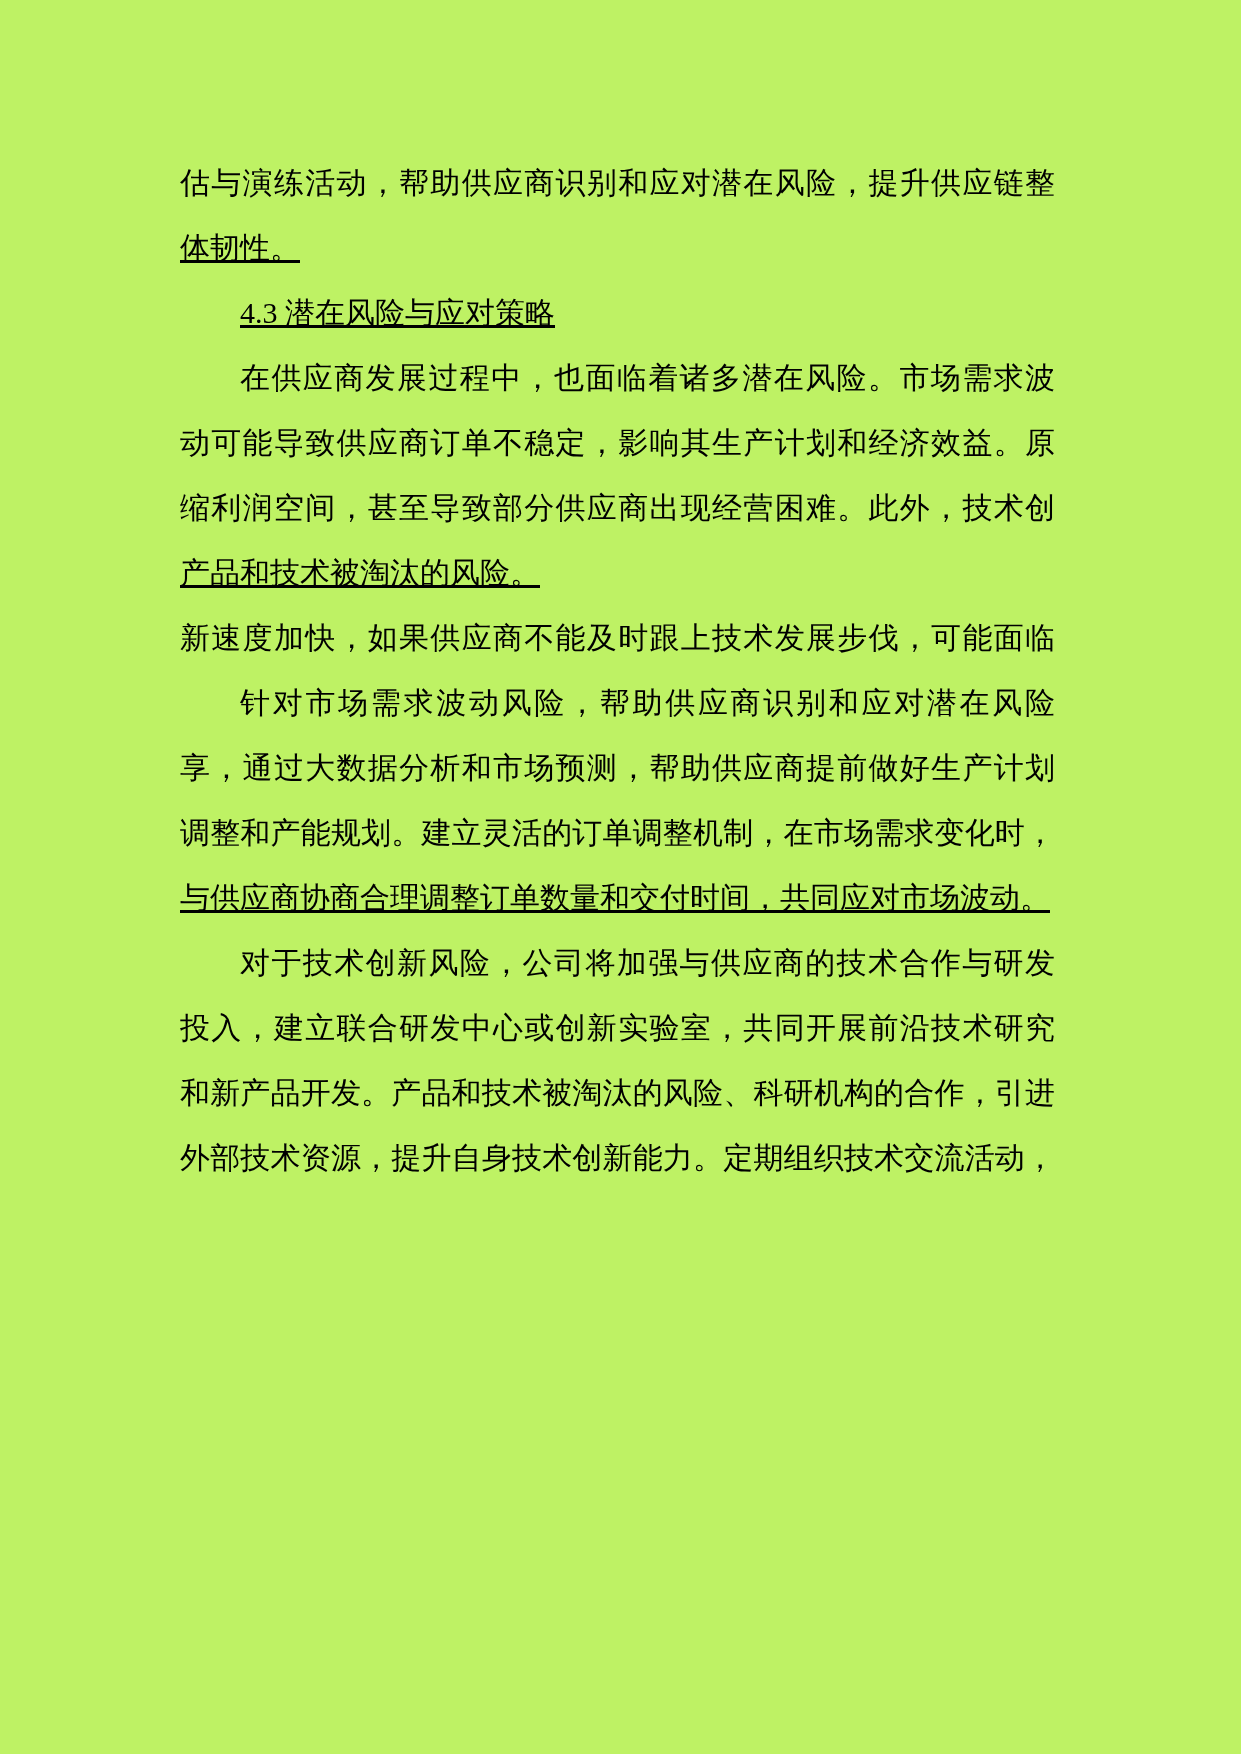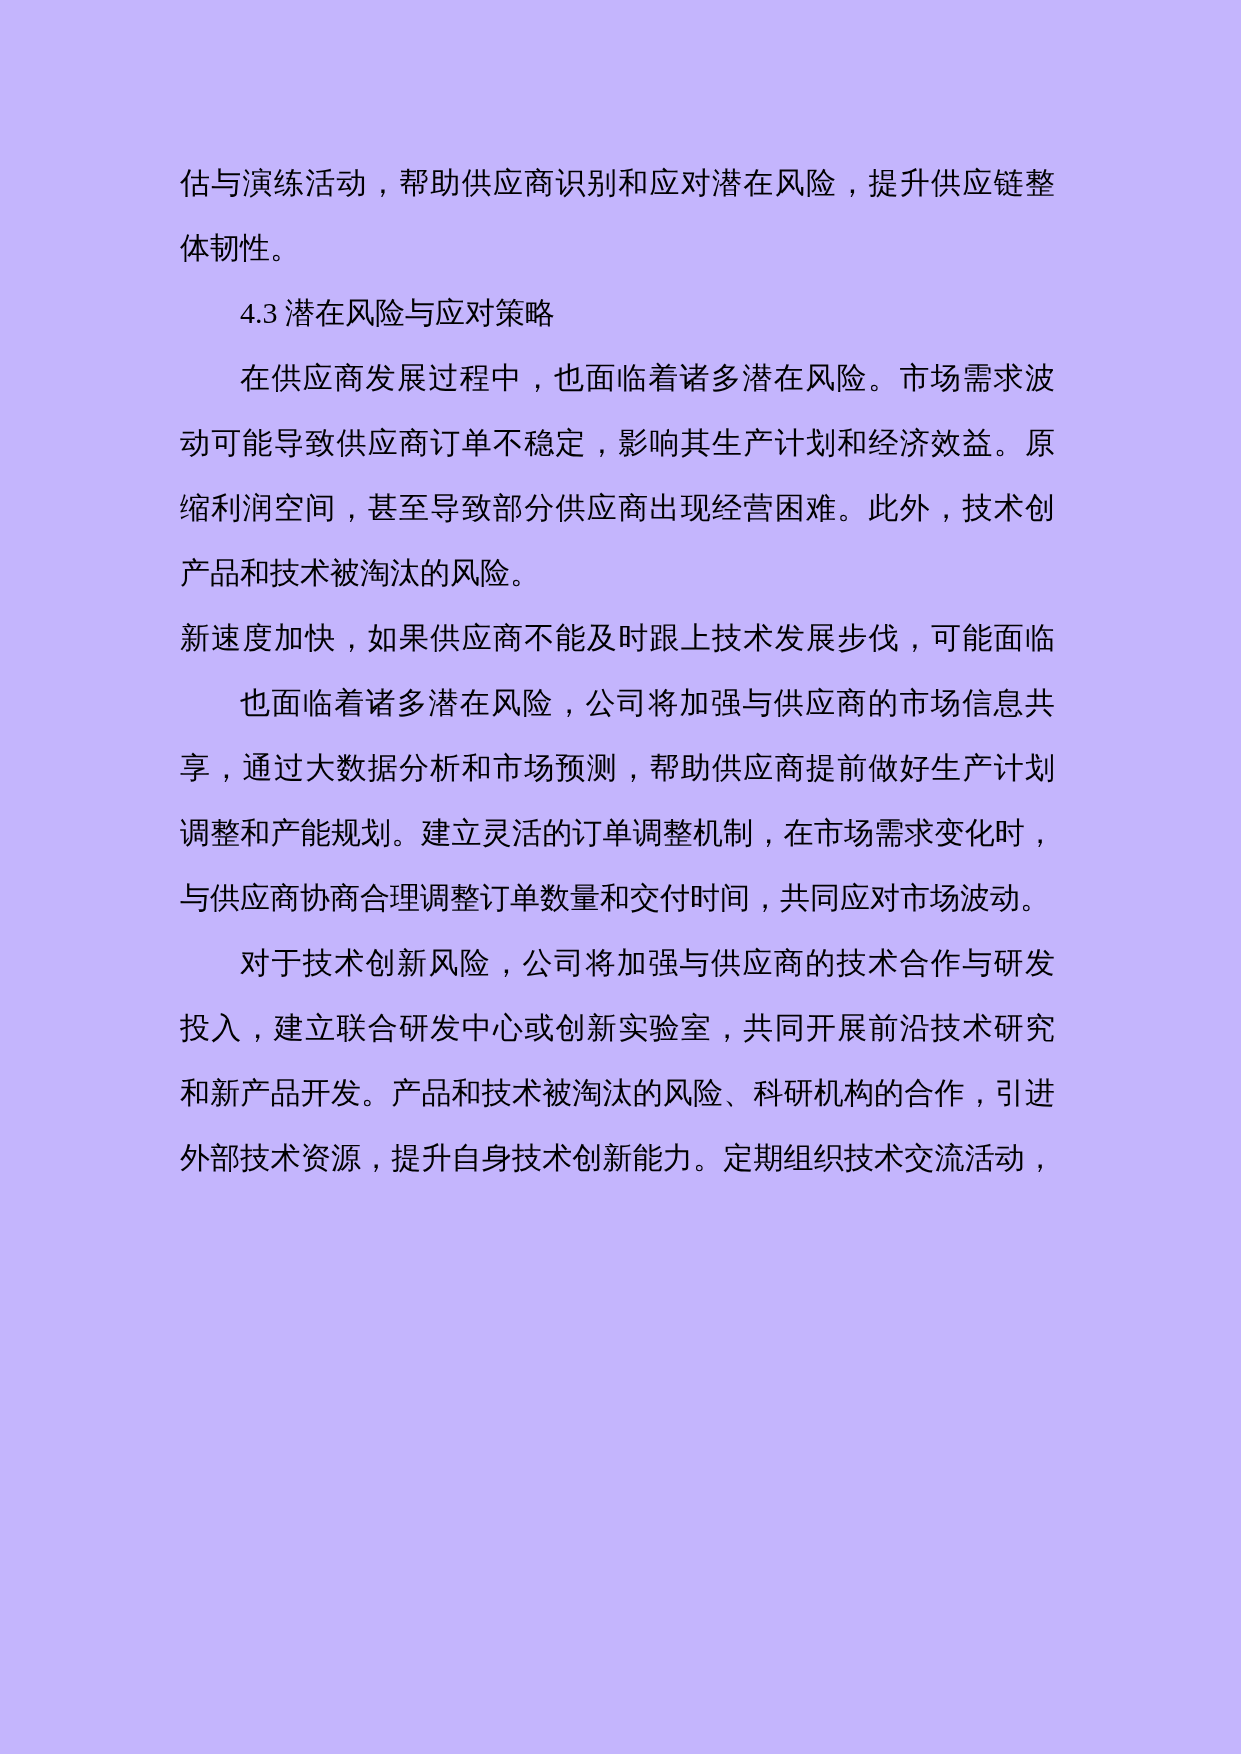--- a/index.html
+++ b/index.html
@@ -4,21 +4,21 @@
 <style>
   html, body {
     margin: 0;
     padding: 0;
     background: #ffffff;
   }
   .page {
     position: relative;
     width: 1241px;
     height: 1754px;
-    background: #c4b5fd;
+    background: #bef264;
     overflow: hidden;
     font-family: "Liberation Serif", "DejaVu Serif", serif;
     color: #000000;
   }
   .text-block {
     position: absolute;
     left: 180px;
     top: 150px;
     width: 875px;
   }
@@ -36,20 +36,21 @@
   }
   
   .line.fill {
     text-align: justify;
     text-align-last: justify;
   }
   
   .line.last {
     text-align: left;
     text-align-last: left;
+    text-decoration: underline;
   }
   
   .line.indent {
     padding-left: 60px;
   }
 </style>
 </head>
 <body>
 
 <div class="page">
@@ -66,21 +67,21 @@
 
     <div class="para">
       <div class="line indent fill">在供应商发展过程中，也面临着诸多潜在风险。市场需求波</div>
       <div class="line fill">动可能导致供应商订单不稳定，影响其生产计划和经济效益。原</div>
       <div class="line fill">缩利润空间，甚至导致部分供应商出现经营困难。此外，技术创</div>
       <div class="line last">产品和技术被淘汰的风险。</div>
       <div class="line fill">新速度加快，如果供应商不能及时跟上技术发展步伐，可能面临</div>
     </div>
 
     <div class="para">
-      <div class="line indent fill">也面临着诸多潜在风险，公司将加强与供应商的市场信息共</div>
+      <div class="line indent fill">针对市场需求波动风险，帮助供应商识别和应对潜在风险</div>
       <div class="line fill">享，通过大数据分析和市场预测，帮助供应商提前做好生产计划</div>
       <div class="line fill">调整和产能规划。建立灵活的订单调整机制，在市场需求变化时，</div>
       <div class="line last">与供应商协商合理调整订单数量和交付时间，共同应对市场波动。</div>
     </div>
 
 
     <div class="para">
       <div class="line indent fill">对于技术创新风险，公司将加强与供应商的技术合作与研发</div>
       <div class="line fill">投入，建立联合研发中心或创新实验室，共同开展前沿技术研究</div>
       <div class="line fill">和新产品开发。产品和技术被淘汰的风险、科研机构的合作，引进</div>

